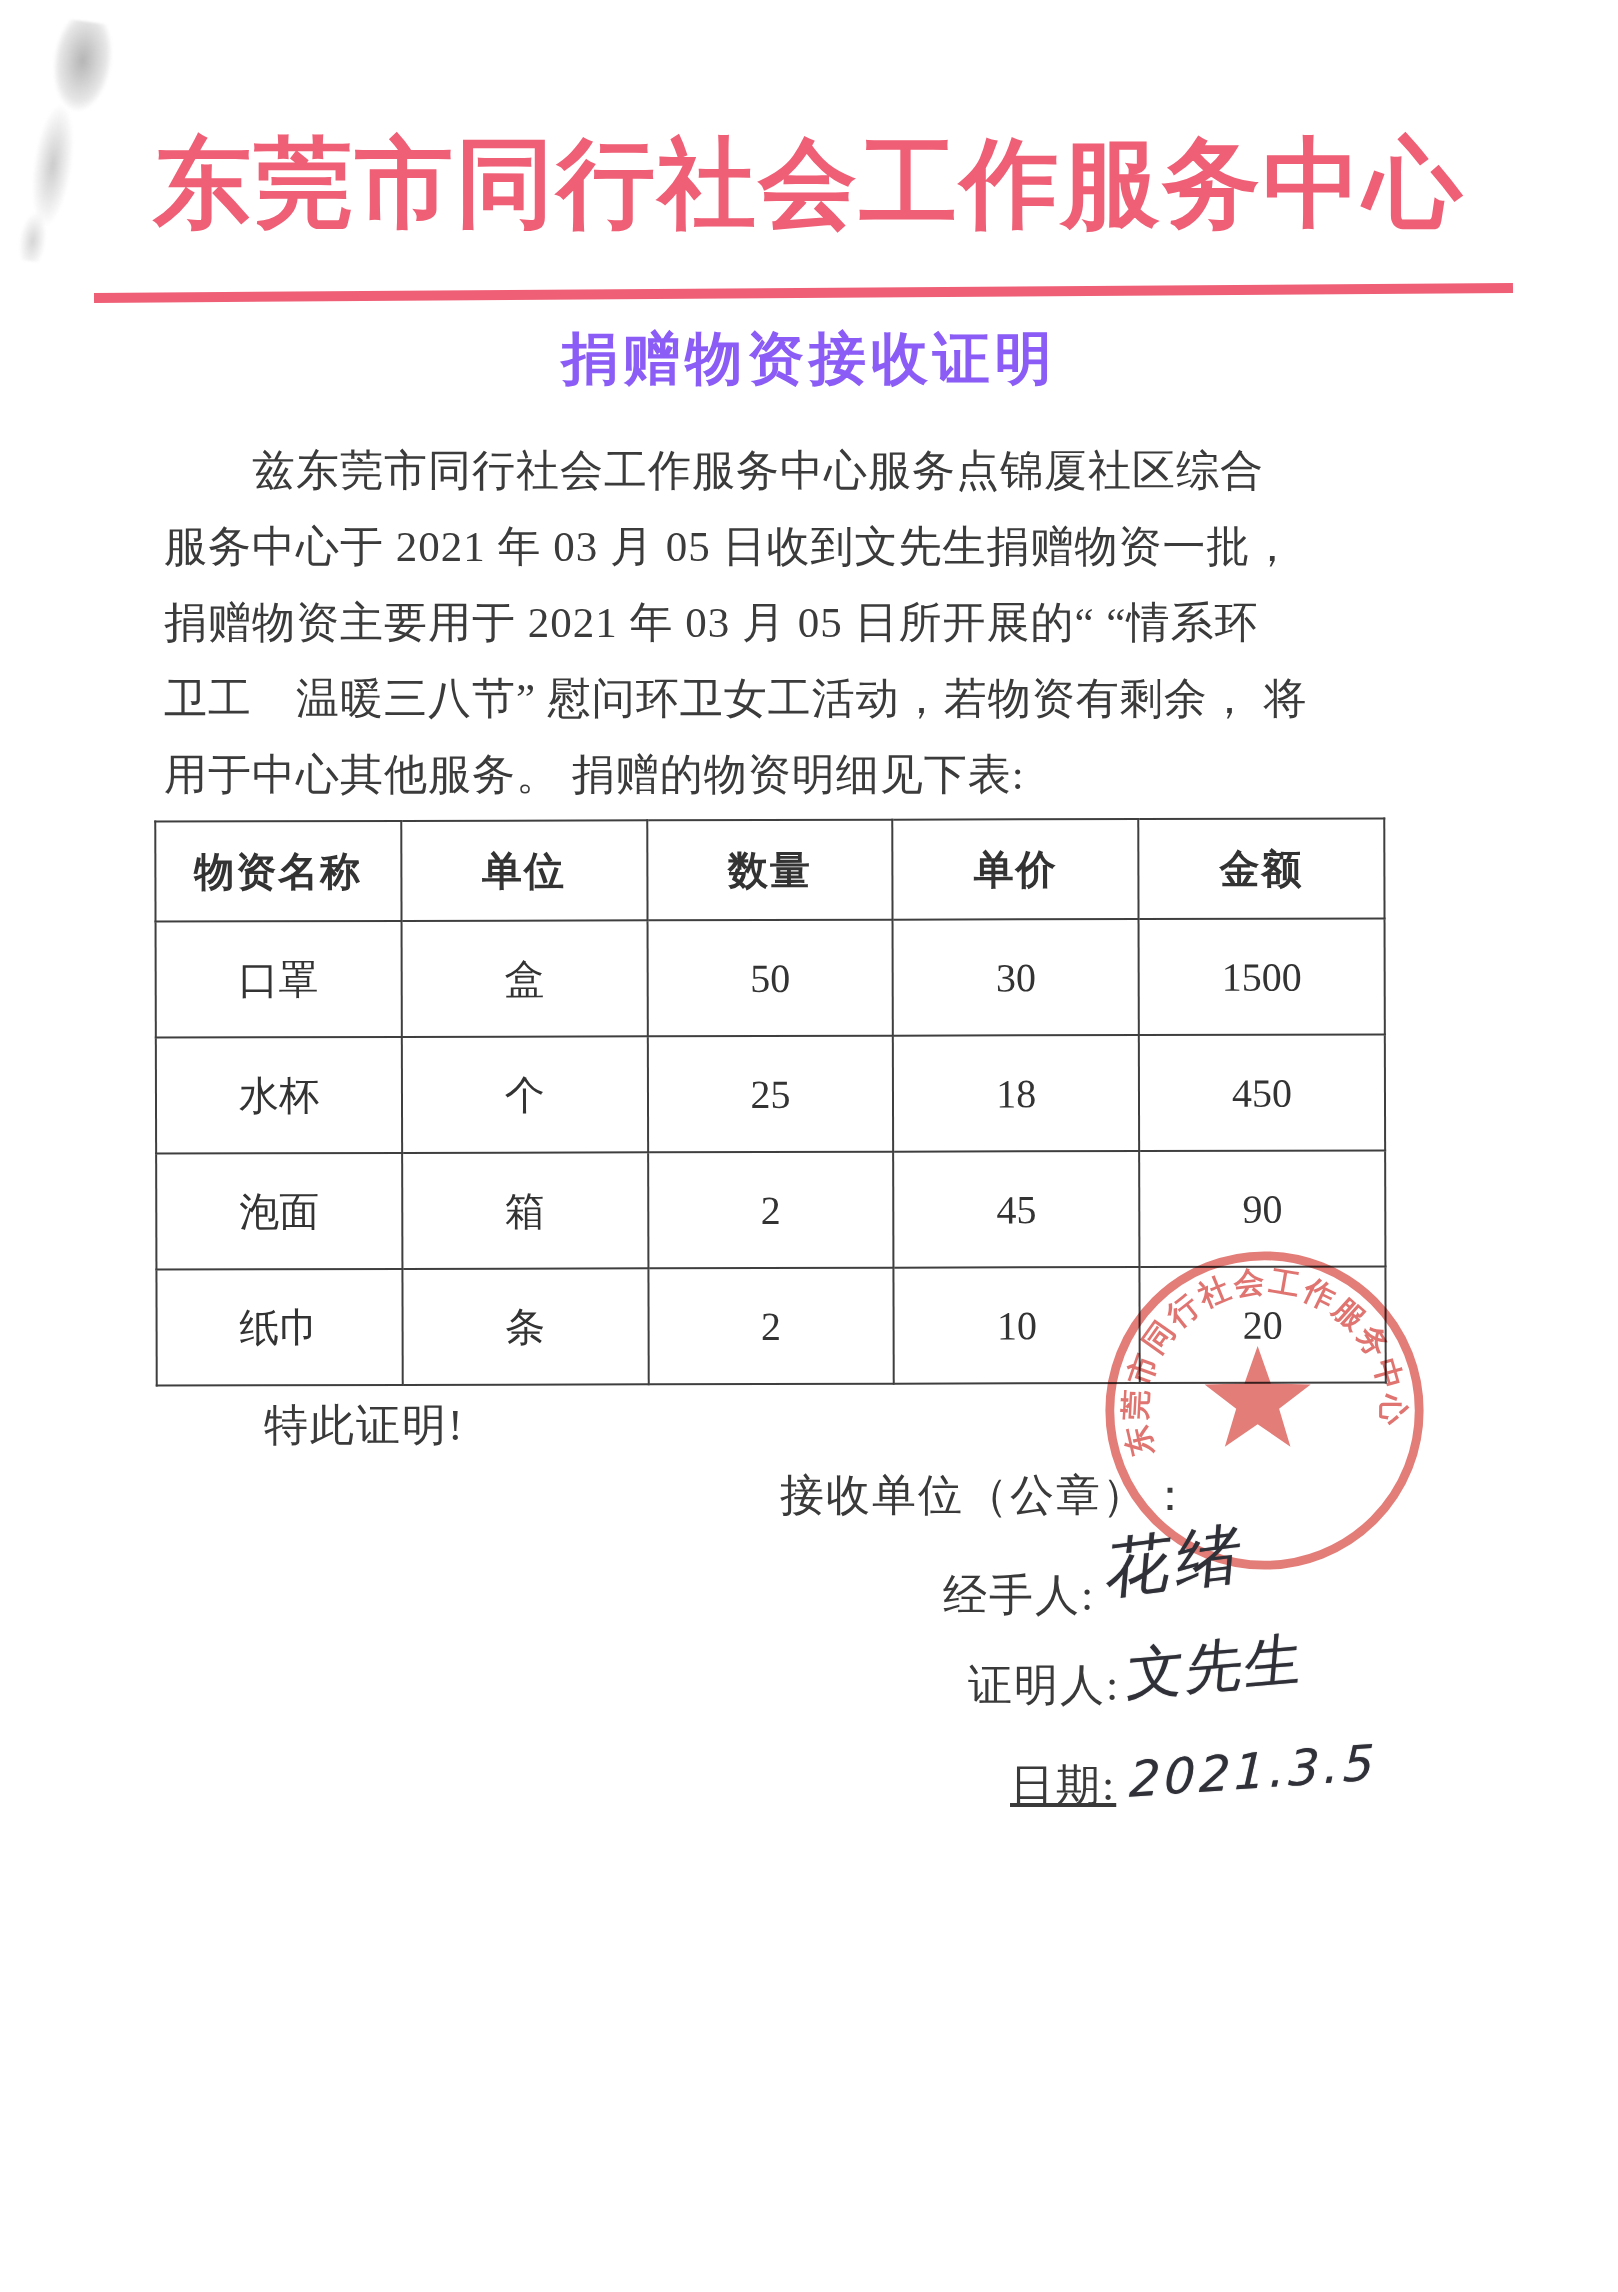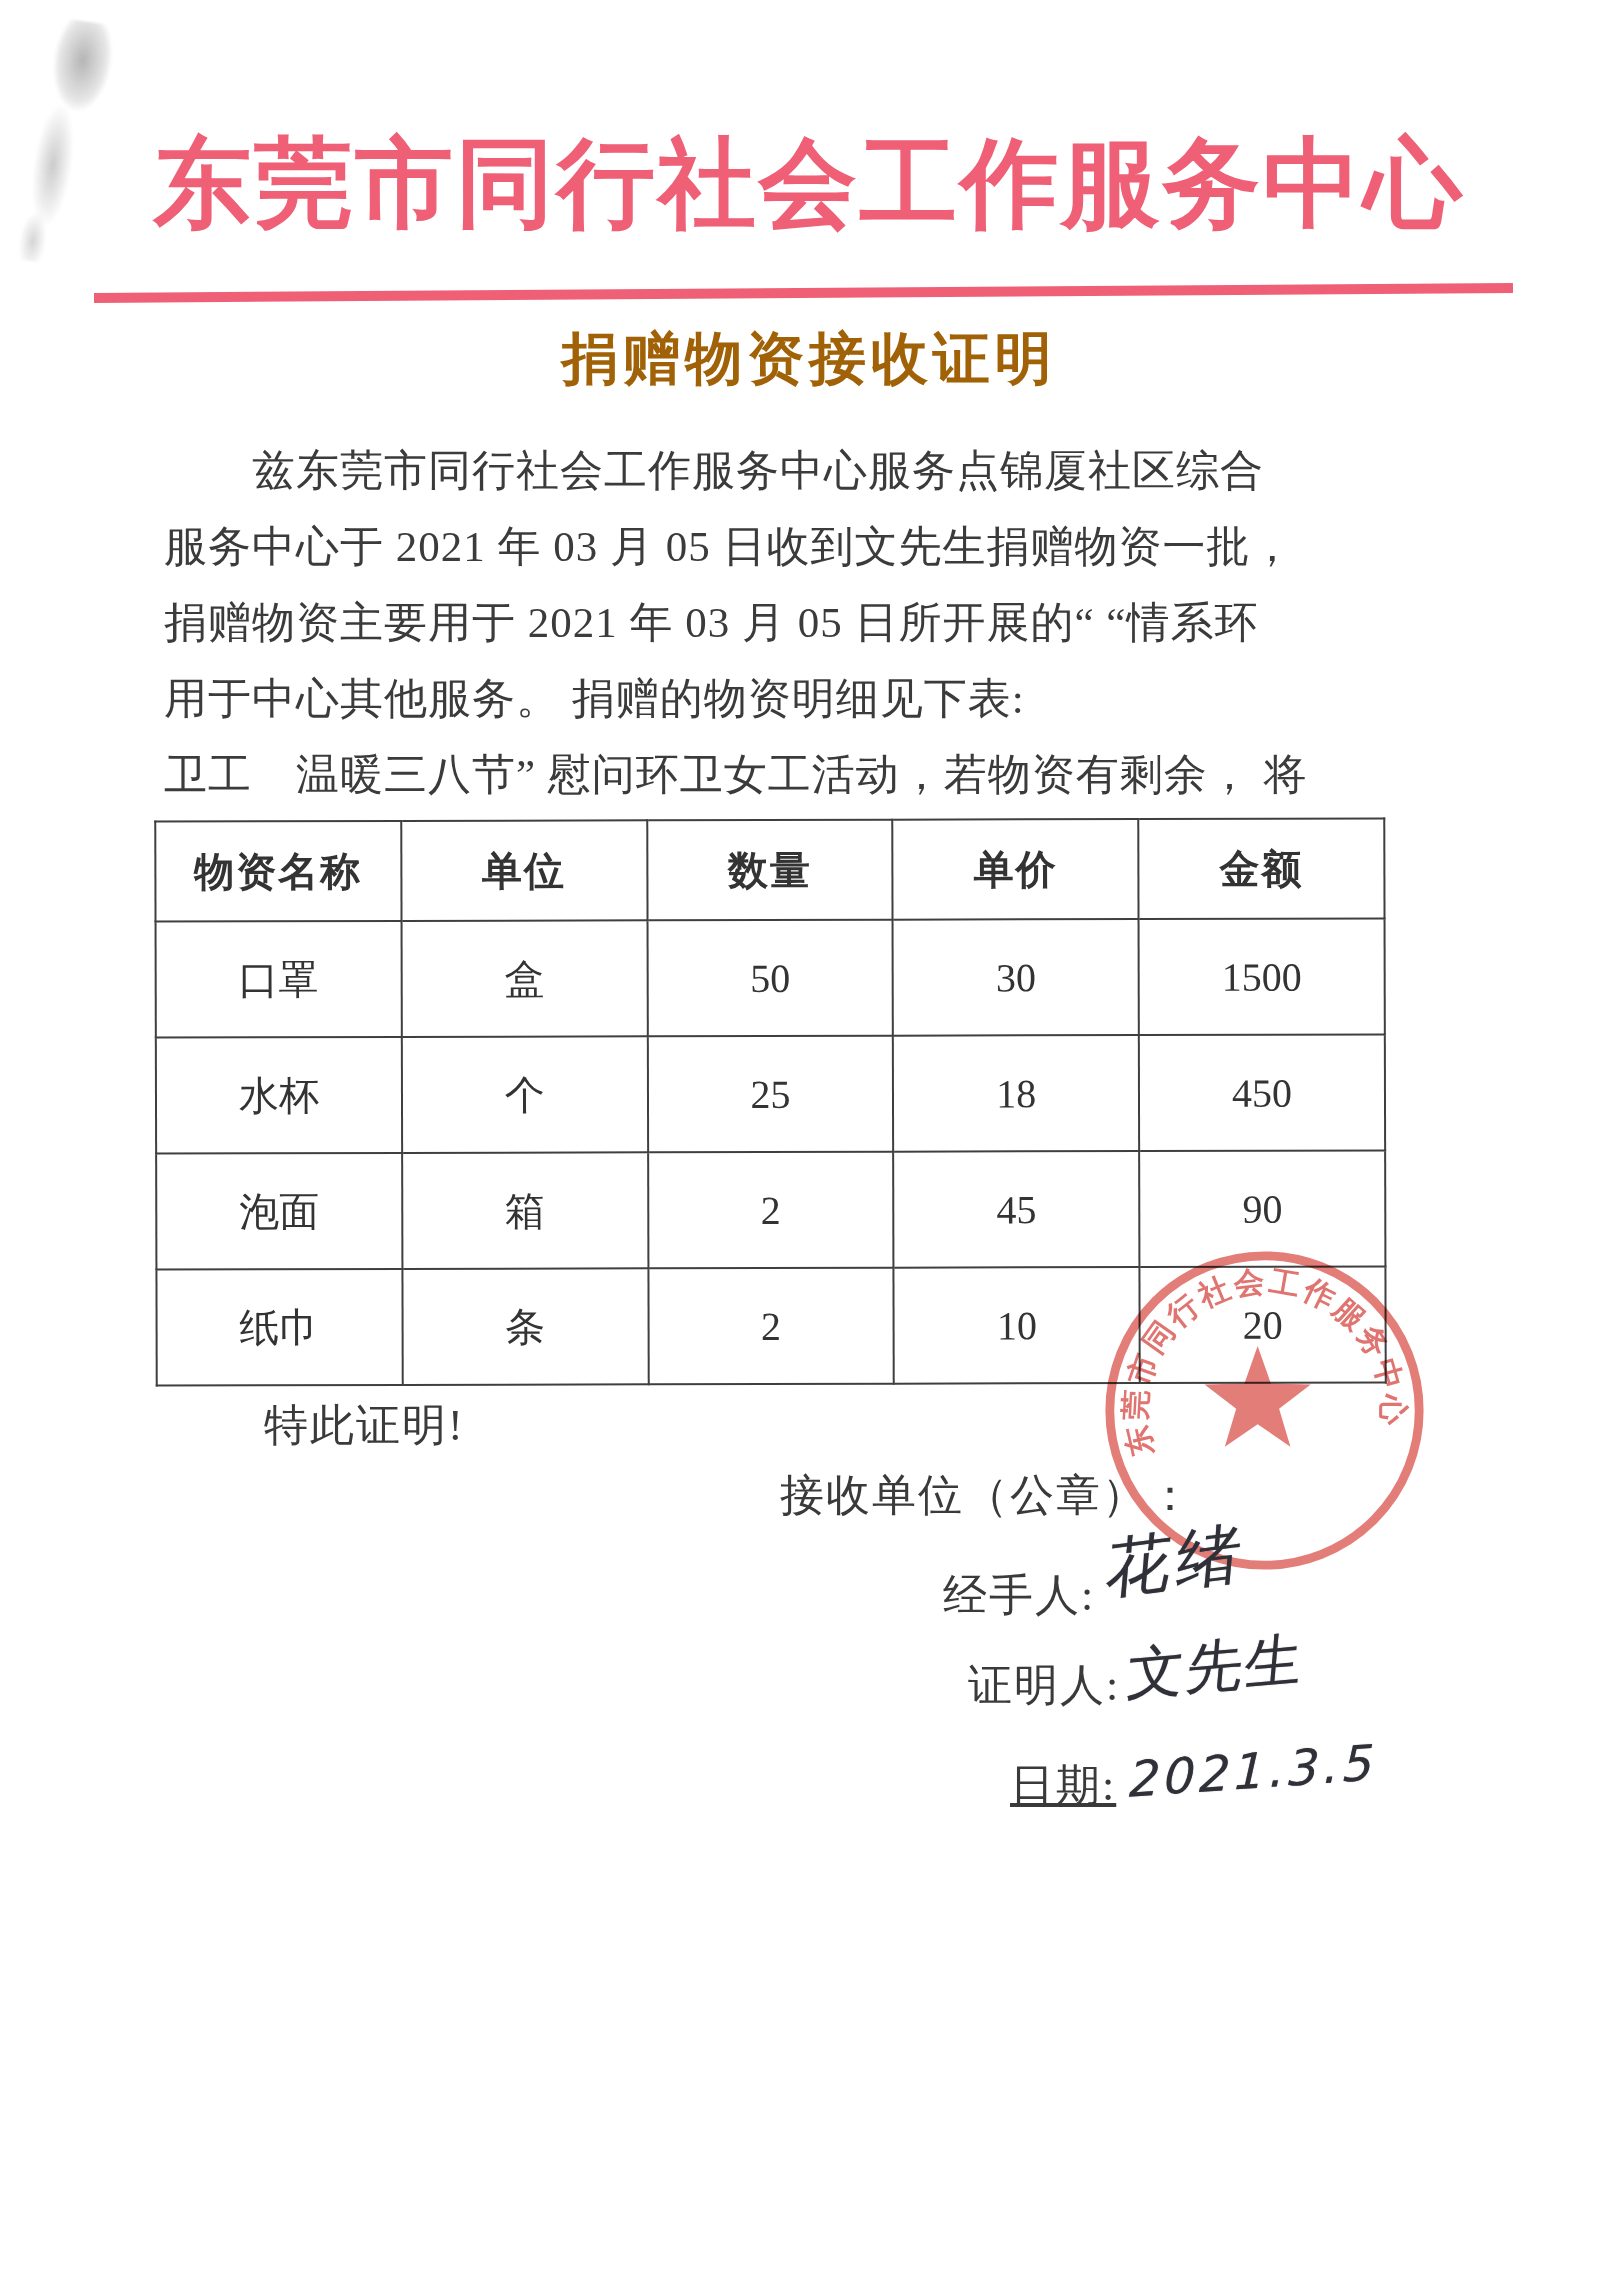--- a/index.html
+++ b/index.html
@@ -31,21 +31,21 @@
   }
   .red-rule{
     position:absolute;top:288px;left:94px;width:1419px;height:9.8px;
     background:#ef5f76;
     transform:rotate(-0.4deg);
   }
   .doc-title{
     position:absolute;top:321px;left:0;width:100%;margin:0;
     text-align:center;
     font-size:57px;font-weight:bold;letter-spacing:4.9px;
-    color:#a16207;
+    color:#8b5cf6;
   }
   .body-text{
     position:absolute;left:164px;top:433px;width:1274px;
     font-size:43px;line-height:76px;color:#3b3b3b;
     letter-spacing:1px;
   }
   .body-text .line{white-space:nowrap;}
   .body-text .indent{text-indent:88px;}
   table.items{
     position:absolute;left:155px;top:819px;width:1231px;
@@ -123,22 +123,22 @@
   <div class="org-header">东莞市同行社会工作服务中心</div>
 
   <div class="red-rule"></div>
 
   <h1 class="doc-title">捐赠物资接收证明</h1>
 
   <div class="body-text">
     <div class="line indent">兹东莞市同行社会工作服务中心服务点锦厦社区综合</div>
     <div class="line">服务中心于 2021 年 03 月 05 日收到文先生捐赠物资一批，</div>
     <div class="line">捐赠物资主要用于 2021 年 03 月 05 日所开展的“ “情系环</div>
+    <div class="line">卫工　温暖三八节” 慰问环卫女工活动，若物资有剩余， 将</div>
     <div class="line">用于中心其他服务。 捐赠的物资明细见下表:</div>
-    <div class="line">卫工　温暖三八节” 慰问环卫女工活动，若物资有剩余， 将</div>
   </div>
 
   <table class="items">
     <thead>
       <tr>
         <th>物资名称</th>
         <th>单位</th>
         <th>数量</th>
         <th>单价</th>
         <th>金额</th>

